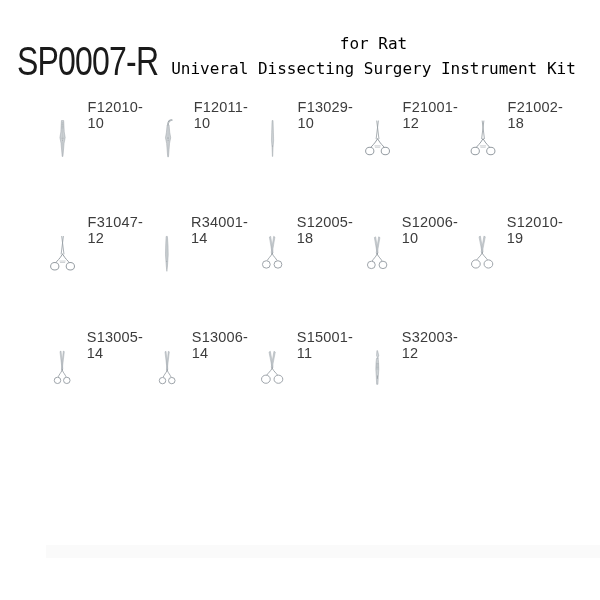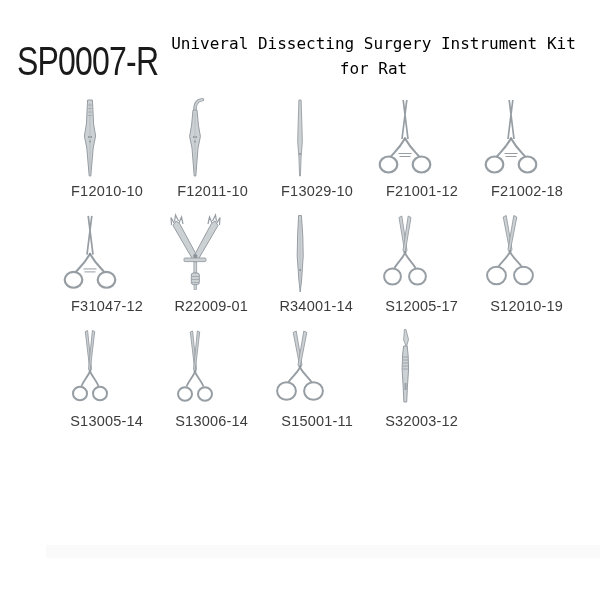--- a/index.html
+++ b/index.html
@@ -5,21 +5,21 @@
   html,body{margin:0;padding:0;}
   body{width:600px;height:600px;background:#ffffff;position:relative;overflow:hidden;
        font-family:"Liberation Sans",sans-serif;}
   .faint-band{position:absolute;left:46px;top:545px;width:554px;height:13px;background:#fafafa;}
   .product-code{position:absolute;left:17px;top:38px;font-size:41px;color:#1a1a1a;
        letter-spacing:-1px;transform:scaleX(0.78);transform-origin:left top;white-space:nowrap;}
   .kit-title{position:absolute;left:150px;top:31px;width:447px;text-align:center;
        font-family:"DejaVu Sans Mono",monospace;font-size:16px;line-height:25px;color:#000;}
   .grid{position:absolute;left:38px;top:97px;display:grid;
        grid-template-columns:repeat(5,105px);grid-auto-rows:115px;}
-  .cell{display:flex;flex-direction:column;align-items:flex-end;}
+  .cell{display:flex;flex-direction:row;align-items:flex-start;}
   .art{width:105px;height:84px;display:block;}
   .code{margin-top:2px;font-size:14.5px;color:#3c3c3c;letter-spacing:0.2px;}
 </style>
 </head>
 <body>
 
 <svg width="0" height="0" style="position:absolute" aria-hidden="true">
   <defs>
     <symbol id="sym-tweezer-straight" viewBox="0 0 105 84">
       <path d="M49.6,3 L54.4,3 L55.6,27 L57.6,39 L55.2,51 L52.8,79 L51.2,79 L48.8,51 L46.4,39 L48.4,27 Z" fill="#ccd1d4" stroke="#969da3" stroke-width="1"></path>
@@ -122,22 +122,22 @@
       <path d="M50,30 h5.4 M49.9,33 h5.6 M49.8,36 h5.7 M49.8,39 h5.7 M49.9,42 h5.6" stroke="#969da3" stroke-width="0.8" fill="none"></path>
       <rect x="51.5" y="56" width="2" height="7" fill="#9aa1a6"></rect>
     </symbol>
   </defs>
 </svg>
 
 <div class="faint-band"></div>
 
 <div class="product-code">SP0007-R</div>
 <div class="kit-title">
+  <div>for Rat</div>
   <div>Univeral Dissecting Surgery Instrument Kit</div>
-  <div>for Rat</div>
 </div>
 
 <div class="grid">
   <div class="cell">
     <svg class="art" viewBox="0 0 105 84">
         <use href="#sym-tweezer-straight"></use>
       </svg>
     <div class="code">F12010-10</div>
   </div>
   <div class="cell">
@@ -166,36 +166,36 @@
   </div>
 
   <div class="cell">
     <svg class="art" viewBox="0 0 105 84">
         <use href="#sym-hemostat" transform="translate(0,1) scale(1,0.99)"></use>
       </svg>
     <div class="code">F31047-12</div>
   </div>
   <div class="cell">
     <svg class="art" viewBox="0 0 105 84">
-        <use href="#sym-retractor"></use>
-      </svg>
-    <div class="code">R22009-01</div>
-  </div>
-  <div class="cell">
-    <svg class="art" viewBox="0 0 105 84">
         <use href="#sym-flat"></use>
       </svg>
     <div class="code">R34001-14</div>
   </div>
 
   <div class="cell">
     <svg class="art" viewBox="0 0 105 84">
         <use href="#sym-scissors-a"></use>
       </svg>
-    <div class="code">S12005-17</div>
+    <div class="code">S12005-18</div>
+  </div>
+  <div class="cell">
+    <svg class="art" viewBox="0 0 105 84">
+        <use href="#sym-scissors-a" transform="translate(0,1)"></use>
+      </svg>
+    <div class="code">S12006-10</div>
   </div>
   <div class="cell">
     <svg class="art" viewBox="0 0 105 84">
         <use href="#sym-scissors-b"></use>
       </svg>
     <div class="code">S12010-19</div>
   </div>
   <div class="cell">
     <svg class="art" viewBox="0 0 105 84">
         <use href="#sym-scissors-c"></use>

